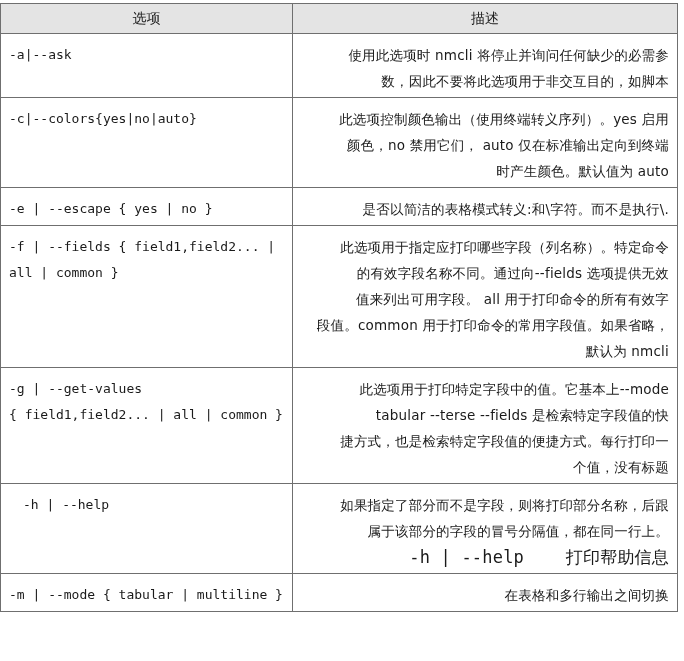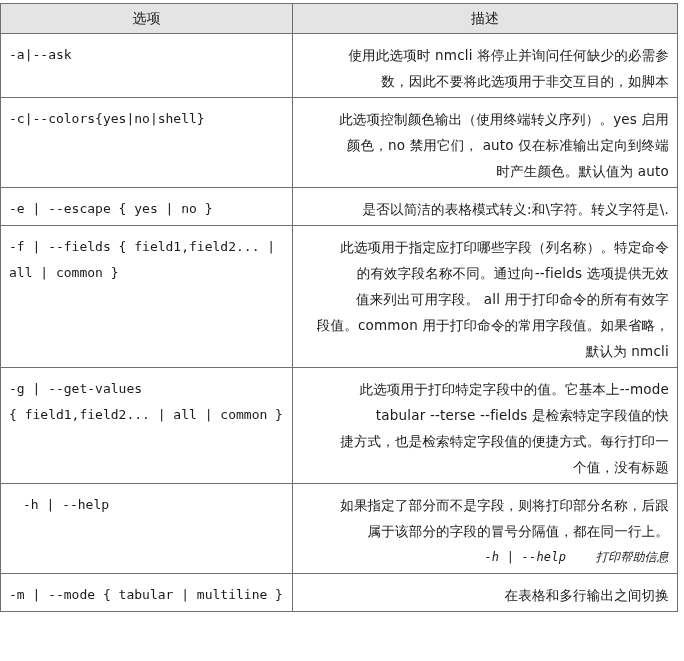--- a/index.html
+++ b/index.html
@@ -7,21 +7,21 @@
   table { border-collapse: collapse; margin-top: 3px; width: 677px; table-layout: fixed; }
   th, td { border: 1.5px solid #6f6f6f; vertical-align: top; padding: 0 8px; }
   th { background: #e4e4e4; font-weight: normal; font-size: 14px; height: 29px; line-height: 29px; text-align: center; }
   col.c1 { width: 292px; }
   col.c2 { width: 385px; }
   td { font-size: 13.5px; line-height: 26px; padding-top: 8px; padding-bottom: 3px; }
   td.opt { font-family: "DejaVu Sans Mono", monospace; font-size: 13px; }
   td.desc { letter-spacing: 0.2px; text-align: right; }
   .line { display: block; white-space: nowrap; overflow: hidden; }
   .indent { padding-left: 14px; }
-  .mono { font-family: "DejaVu Sans Mono", monospace; font-size: 12px; font-style: italic; }
+  .mono { font-family: "DejaVu Sans Mono", monospace; font-size: 17px; }
 </style>
 </head>
 <body>
 
 <table>
   <colgroup>
       <col class="c1">
       <col class="c2">
     </colgroup>
   <thead>
@@ -35,34 +35,34 @@
       <td class="opt">
         <span class="line">-a|--ask</span>
       </td>
       <td class="desc">
         <span class="line">使用此选项时 nmcli 将停止并询问任何缺少的必需参</span>
         <span class="line">数，因此不要将此选项用于非交互目的，如脚本</span>
       </td>
     </tr>
     <tr>
       <td class="opt">
-        <span class="line">-c|--colors{yes|no|shell}</span>
+        <span class="line">-c|--colors{yes|no|auto}</span>
       </td>
       <td class="desc">
         <span class="line">此选项控制颜色输出（使用终端转义序列）。yes 启用</span>
         <span class="line">颜色，no 禁用它们， auto 仅在标准输出定向到终端</span>
         <span class="line">时产生颜色。默认值为 auto</span>
       </td>
     </tr>
     <tr>
       <td class="opt">
         <span class="line">-e | --escape { yes | no }</span>
       </td>
       <td class="desc">
-        <span class="line">是否以简洁的表格模式转义:和\字符。转义字符是\.</span>
+        <span class="line">是否以简洁的表格模式转义:和\字符。而不是执行\.</span>
       </td>
     </tr>
     <tr>
       <td class="opt">
         <span class="line">-f | --fields { field1,field2... |</span>
         <span class="line">all | common }</span>
       </td>
       <td class="desc">
         <span class="line">此选项用于指定应打印哪些字段（列名称）。特定命令</span>
         <span class="line">的有效字段名称不同。通过向--fields 选项提供无效</span>

